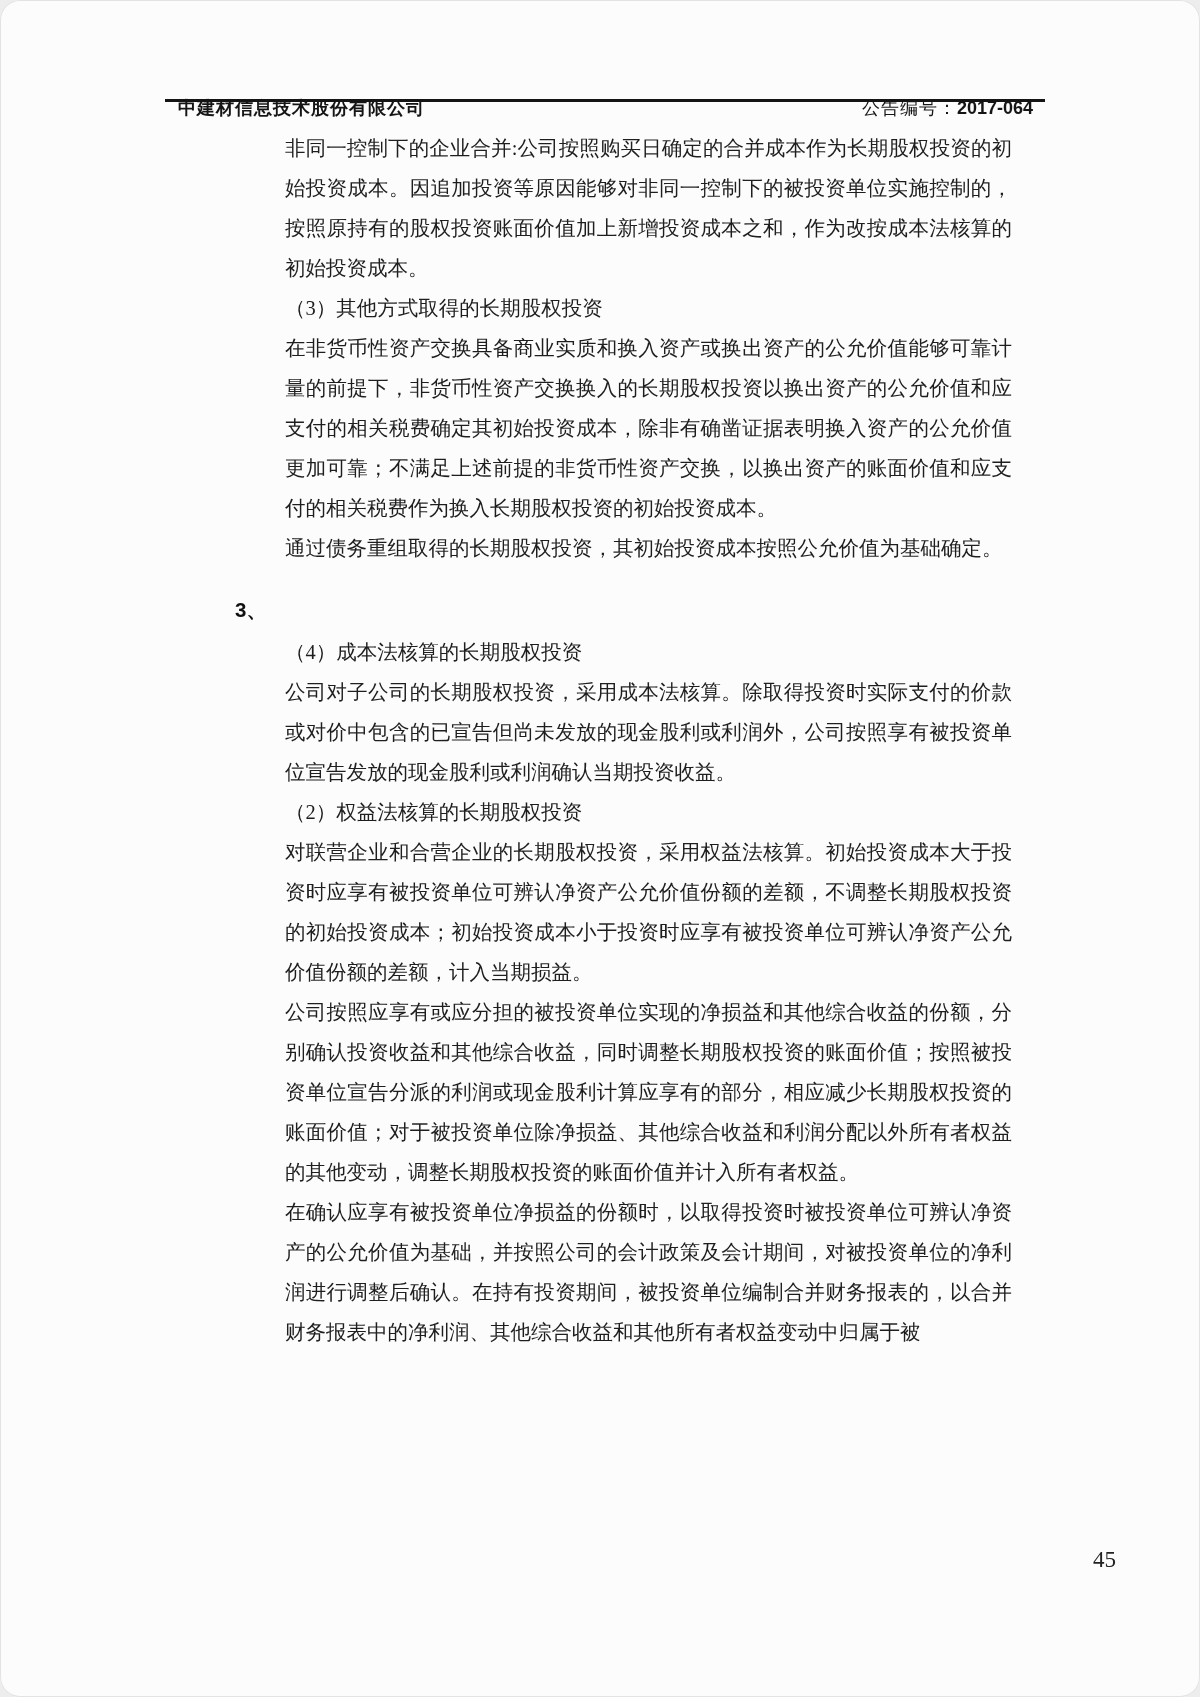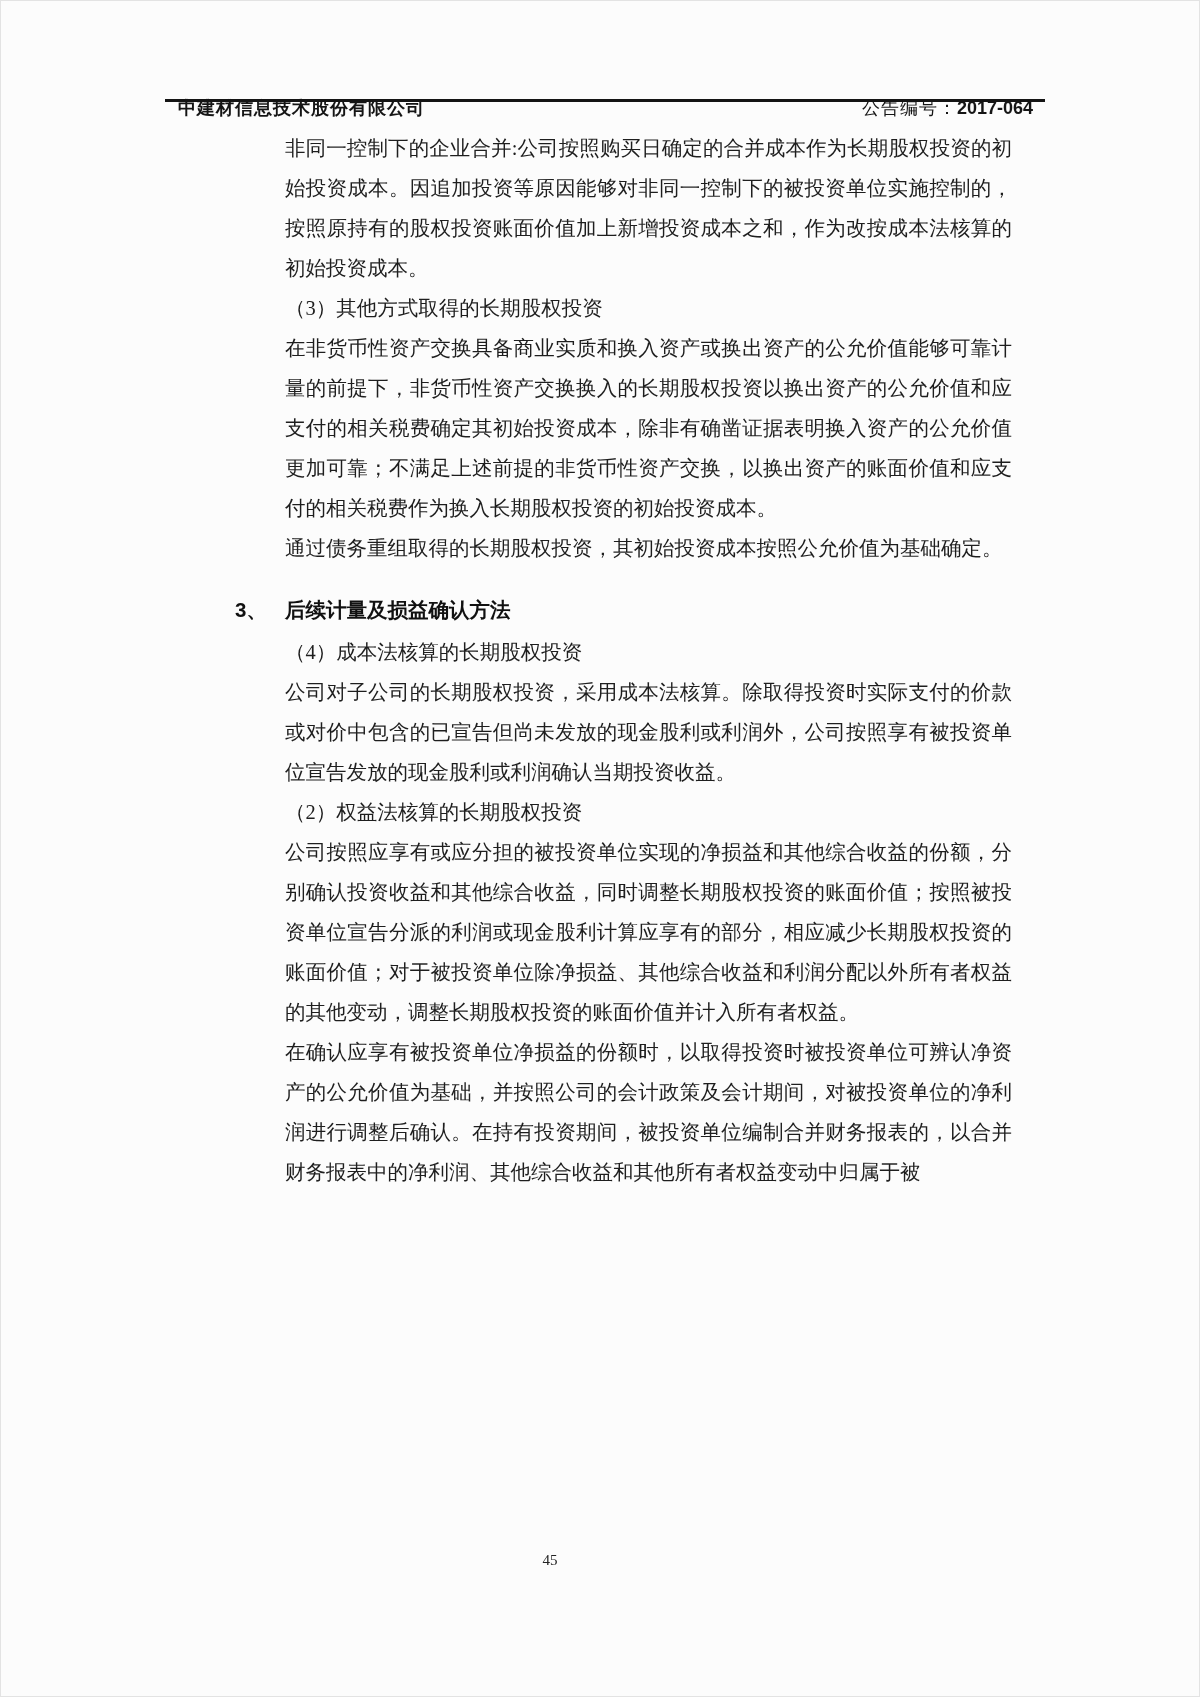--- a/index.html
+++ b/index.html
@@ -6,20 +6,21 @@
   .page {
     position: relative;
     width: 1200px;
     height: 1697px;
     margin: 0 auto;
     background: #fcfcfc;
     box-shadow: inset 0 0 0 1px #e3e3e3;
     overflow: hidden;
     font-family: "Liberation Serif", "DejaVu Serif", serif;
     color: #1e1e1e;
+    border-radius: 20px;
   }
 
   
   .doc-header {
     position: absolute;
     top: 60px;
     left: 178px;
     width: 855px;
     display: flex;
     justify-content: space-between;
@@ -67,24 +68,24 @@
   .section-heading .num {
     width: 50px;
     margin-left: -50px;
     flex: 0 0 auto;
   }
 
   
   .doc-footer {
     position: absolute;
     top: 1540px;
-    left: 0;
+    left: 16px;
     width: 1100px;
-    text-align: center;
-    font-size: 15px;
+    text-align: right;
+    font-size: 23px;
     line-height: 40px;
     color: #222;
   }
 </style>
 </head>
 <body>
 
 <div class="page">
 
   <div class="doc-header">
@@ -94,26 +95,26 @@
   <div class="header-rule"></div>
 
   <div class="doc-body">
     <p>非同一控制下的企业合并:公司按照购买日确定的合并成本作为长期股权投资的初始投资成本。因追加投资等原因能够对非同一控制下的被投资单位实施控制的，按照原持有的股权投资账面价值加上新增投资成本之和，作为改按成本法核算的初始投资成本。</p>
     <p>（3）其他方式取得的长期股权投资</p>
     <p>在非货币性资产交换具备商业实质和换入资产或换出资产的公允价值能够可靠计量的前提下，非货币性资产交换换入的长期股权投资以换出资产的公允价值和应支付的相关税费确定其初始投资成本，除非有确凿证据表明换入资产的公允价值更加可靠；不满足上述前提的非货币性资产交换，以换出资产的账面价值和应支付的相关税费作为换入长期股权投资的初始投资成本。</p>
     <p>通过债务重组取得的长期股权投资，其初始投资成本按照公允价值为基础确定。</p>
 
     <div class="section-heading">
       <span class="num">3、</span>
-      <span class="title">后续计量及损益确认方法</span>
     </div>
 
     <p>（4）成本法核算的长期股权投资</p>
     <p>公司对子公司的长期股权投资，采用成本法核算。除取得投资时实际支付的价款或对价中包含的已宣告但尚未发放的现金股利或利润外，公司按照享有被投资单位宣告发放的现金股利或利润确认当期投资收益。</p>
     <p>（2）权益法核算的长期股权投资</p>
+    <p>对联营企业和合营企业的长期股权投资，采用权益法核算。初始投资成本大于投资时应享有被投资单位可辨认净资产公允价值份额的差额，不调整长期股权投资的初始投资成本；初始投资成本小于投资时应享有被投资单位可辨认净资产公允价值份额的差额，计入当期损益。</p>
     <p>公司按照应享有或应分担的被投资单位实现的净损益和其他综合收益的份额，分别确认投资收益和其他综合收益，同时调整长期股权投资的账面价值；按照被投资单位宣告分派的利润或现金股利计算应享有的部分，相应减少长期股权投资的账面价值；对于被投资单位除净损益、其他综合收益和利润分配以外所有者权益的其他变动，调整长期股权投资的账面价值并计入所有者权益。</p>
     <p>在确认应享有被投资单位净损益的份额时，以取得投资时被投资单位可辨认净资产的公允价值为基础，并按照公司的会计政策及会计期间，对被投资单位的净利润进行调整后确认。在持有投资期间，被投资单位编制合并财务报表的，以合并财务报表中的净利润、其他综合收益和其他所有者权益变动中归属于被</p>
   </div>
 
   <div class="doc-footer">
     <span>45</span>
   </div>
 
 </div>
 

